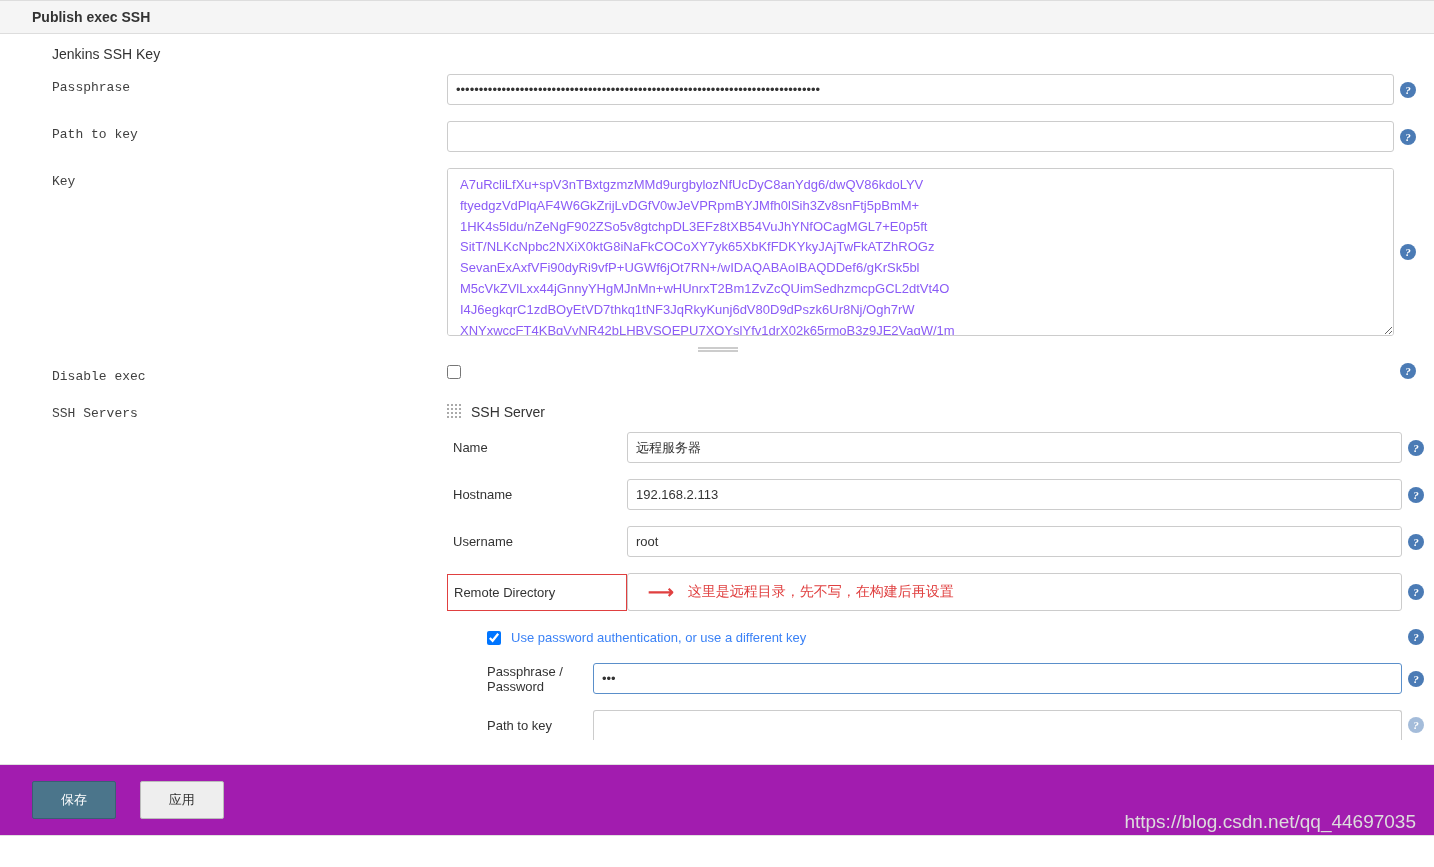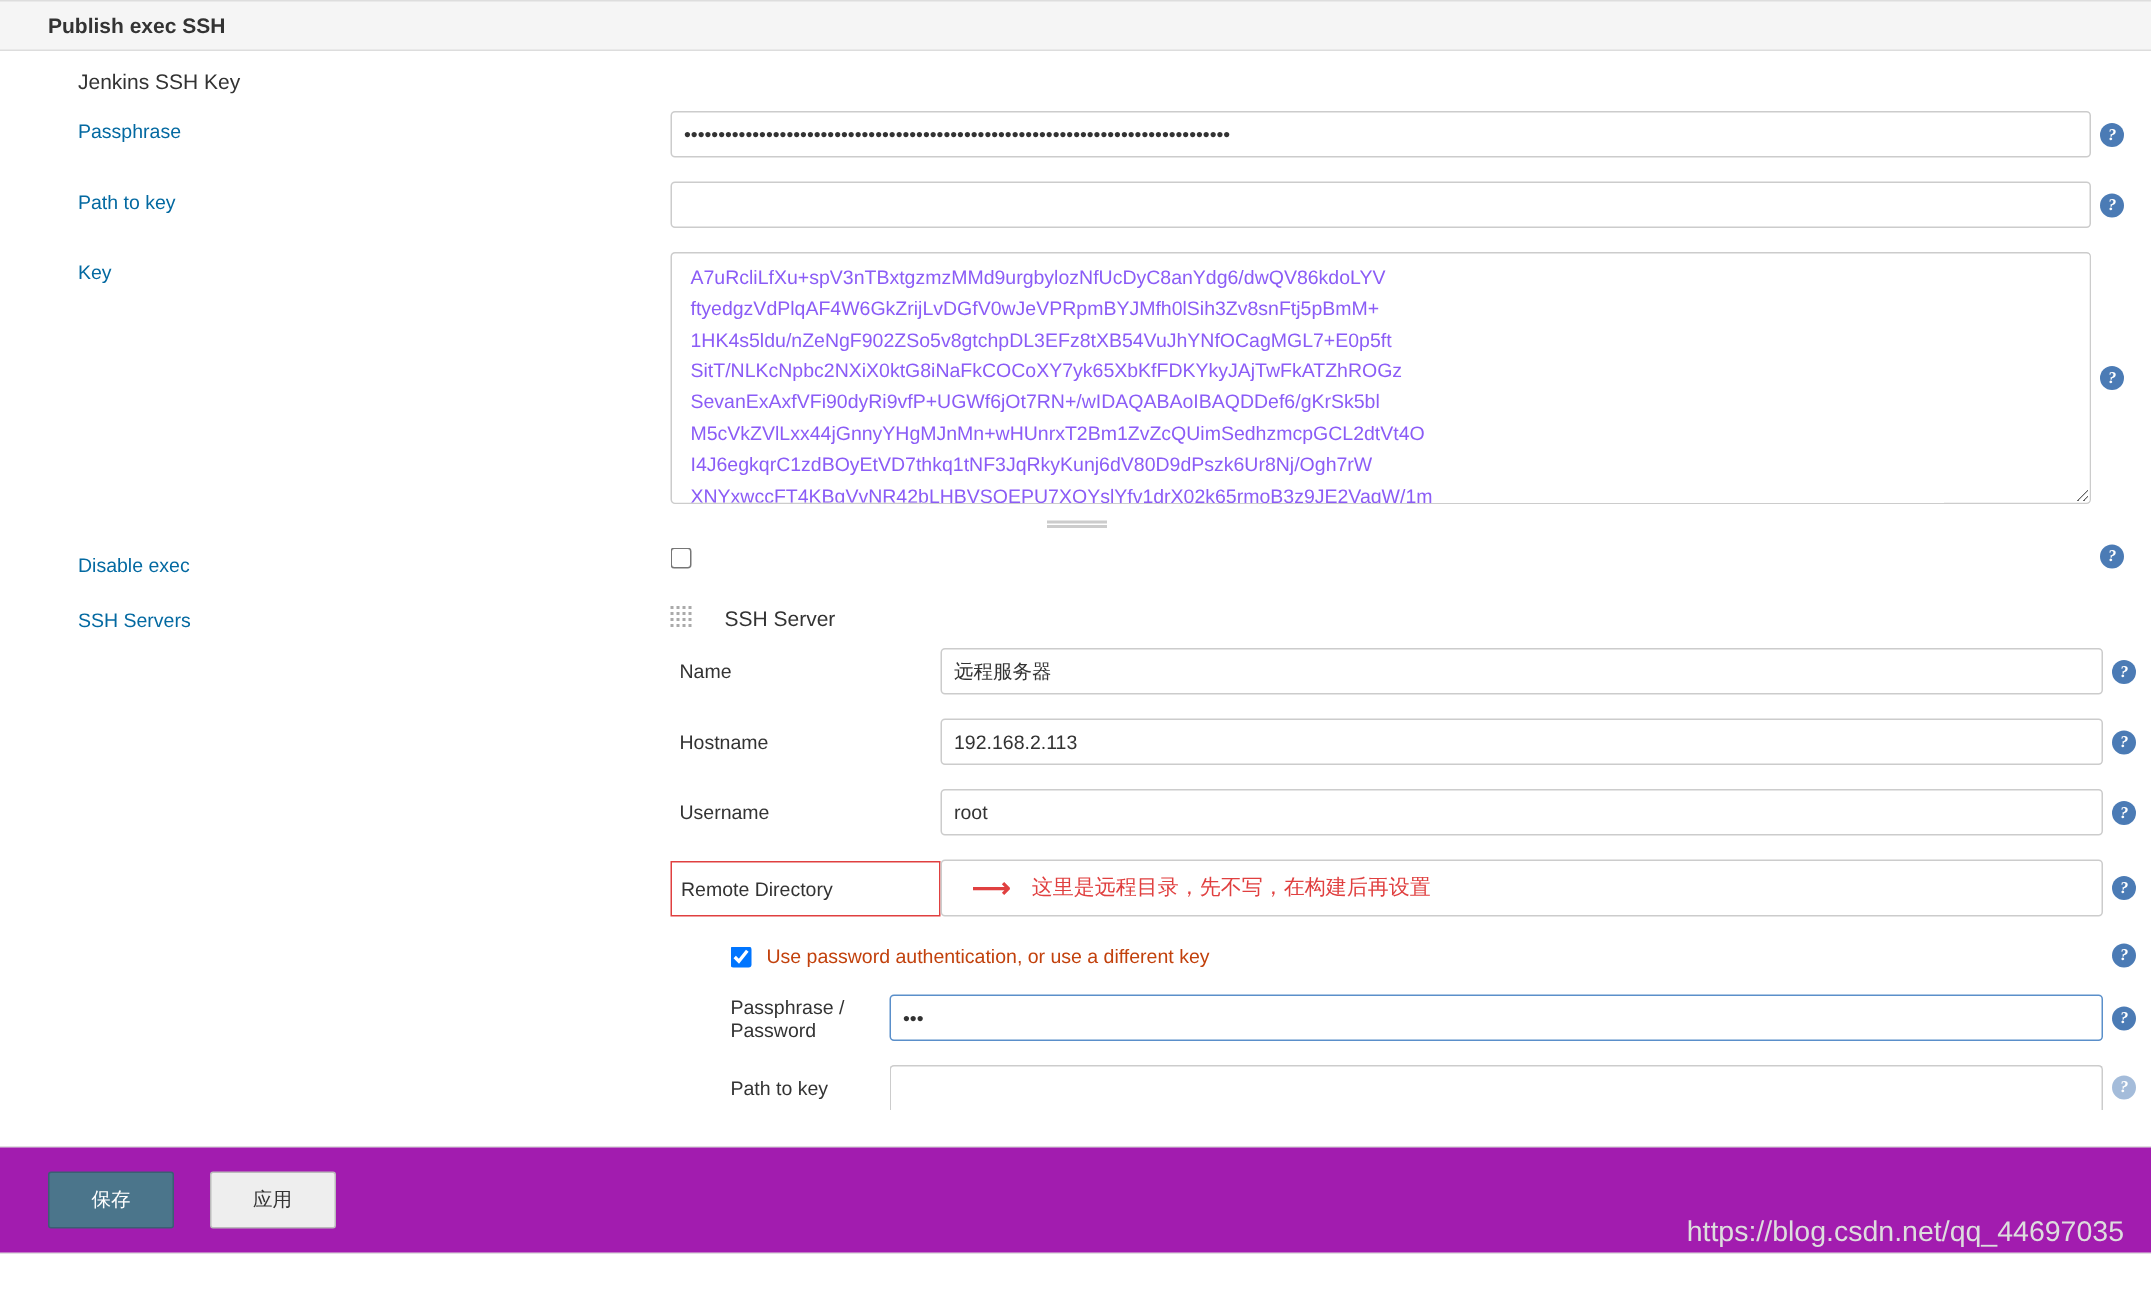--- a/index.html
+++ b/index.html
@@ -36,22 +36,23 @@
     .form-row {
       display: flex;
       align-items: flex-start;
       padding: 8px 0;
       margin-left: 40px;
     }
     .form-label {
       width: 395px;
       flex-shrink: 0;
       font-size: 13px;
-      color: #0369a1;
+      color: #404040;
       padding-top: 6px;
+      font-family: Liberation Mono, monospace;
     }
     .form-field {
       flex: 1;
       display: flex;
       align-items: center;
       padding-right: 8px;
     }
     .text-input {
       width: 100%;
       padding: 7px 8px;
@@ -92,21 +93,21 @@
     }
     .checkbox-input {
       width: 14px;
       height: 14px;
       margin-top: 2px;
       margin-right: 10px;
     }
     .nested-header {
       display: flex;
       align-items: center;
-      gap: 20px;
+      gap: 8px;
       padding: 4px 0;
     }
     .drag-handle {
       width: 16px;
       height: 16px;
       display: grid;
       grid-template-columns: repeat(4, 2px);
       grid-template-rows: repeat(4, 2px);
       gap: 2px;
     }
@@ -156,21 +157,21 @@
       font-weight: bold;
       margin-left: 12px;
     }
     .annotation-text {
       color: #e04040;
       font-size: 14px;
       margin-left: 6px;
     }
     .checkbox-label {
       font-size: 13px;
-      color: #c2410c;
+      color: #3b82f6;
     }
     .resizer-bar {
       margin: 3px auto;
       width: 40px;
       height: 5px;
       border-top: 2px solid #ccc;
       border-bottom: 2px solid #ccc;
     }
     .bottom-bar {
       position: relative;

